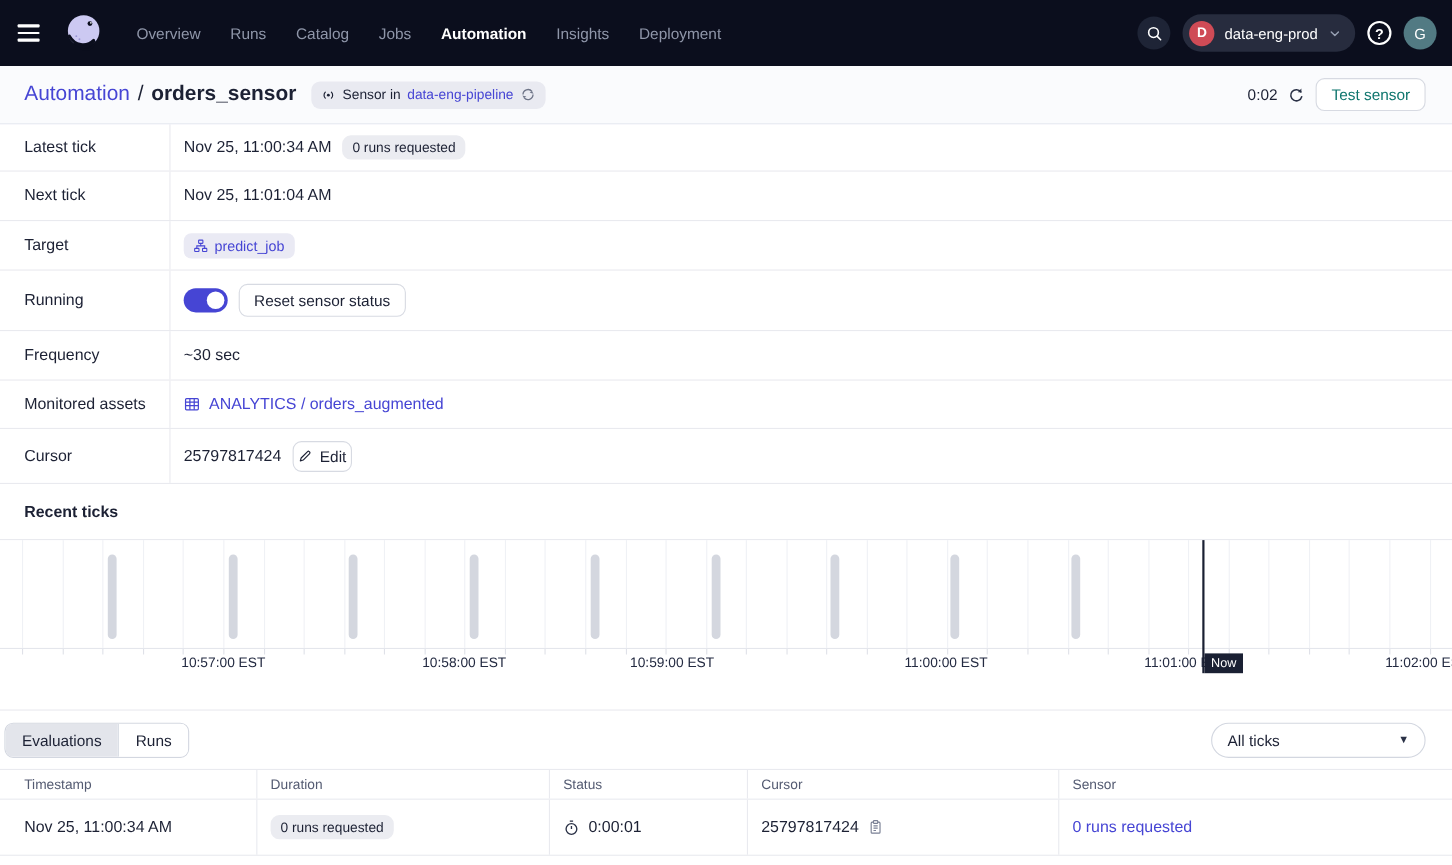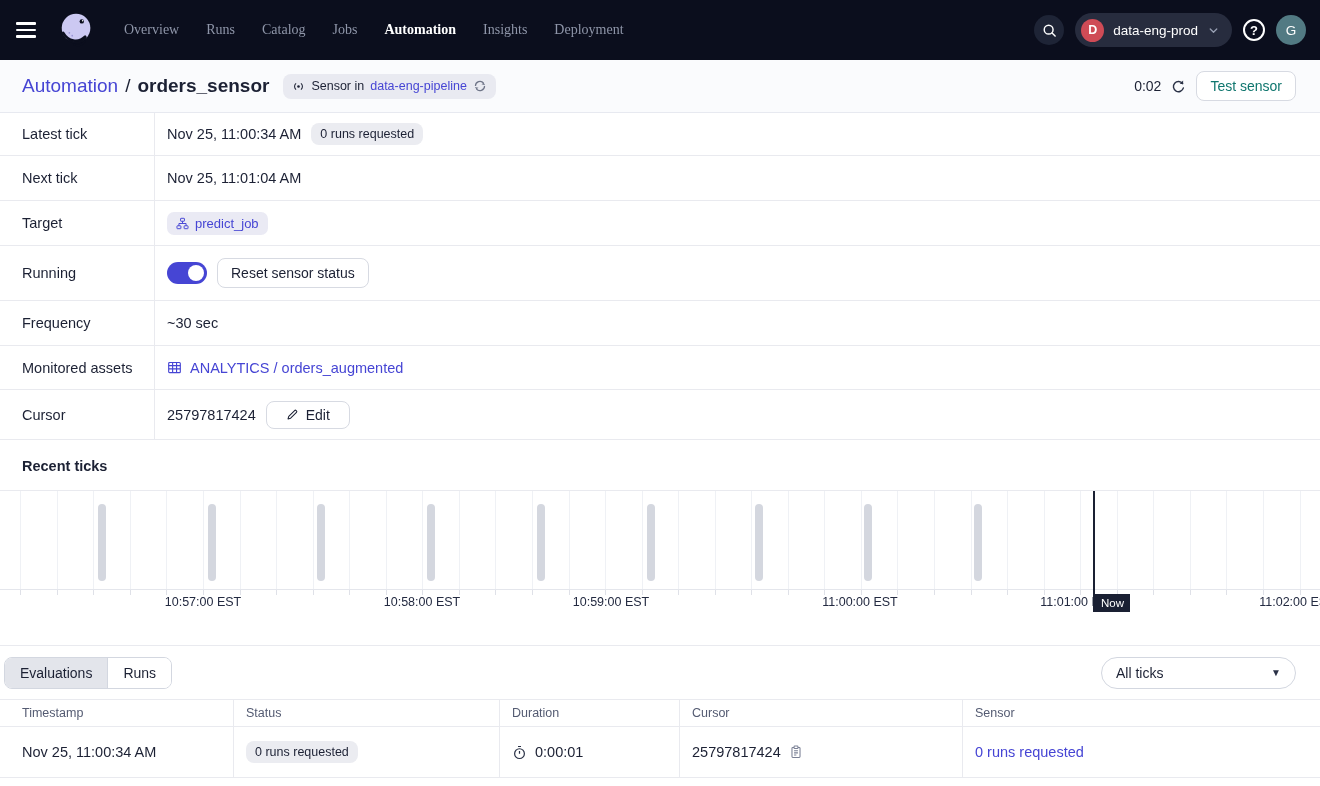--- a/index.html
+++ b/index.html
@@ -9,21 +9,21 @@
   *{box-sizing:border-box;margin:0;padding:0;}
   body{width:1320px;height:786px;overflow:hidden;background:#fff;color:#1c2134;
        font-family:"Liberation Sans",sans-serif;font-size:14.5px;position:relative;}
 
   
   .topnav{height:60px;background:var(--nav-bg);display:flex;align-items:center;padding:0 14px 0 16px;}
   .hamburger{width:26px;display:flex;flex-direction:column;gap:4px;cursor:pointer;}
   .hamburger span{display:block;width:20px;height:2.4px;background:#fff;border-radius:1px;}
   .logo{margin-left:14px;display:flex;align-items:center;}
   .nav-links{display:flex;gap:27px;margin-left:26px;font-size:14px;color:#8f96a9;}
-  .nav-link{cursor:pointer;white-space:nowrap;font-family:Liberation Serif, serif;}
+  .nav-link{cursor:pointer;white-space:nowrap;}
   .nav-link.active{color:#fff;font-weight:700;}
   .nav-right{margin-left:auto;display:flex;align-items:center;gap:11px;}
   .icon-circle{width:30px;height:30px;border-radius:50%;background:#1e2436;display:flex;align-items:center;justify-content:center;cursor:pointer;}
   .deploy-pill{height:34px;border-radius:17px;background:#272c3e;display:flex;align-items:center;gap:9px;padding:0 12px 0 6px;cursor:pointer;}
   .deploy-initial{width:23px;height:23px;border-radius:50%;background:#cf4b56;color:#fff;font-size:12.5px;font-weight:700;display:flex;align-items:center;justify-content:center;}
   .deploy-name{color:#fff;font-size:13.5px;}
   .help-circle{width:22px;height:22px;border:2px solid #fff;border-radius:50%;color:#fff;font-size:13px;font-weight:700;display:flex;align-items:center;justify-content:center;cursor:pointer;}
   .avatar{width:30px;height:30px;border-radius:50%;background:#527a83;color:#fff;font-size:13.5px;display:flex;align-items:center;justify-content:center;cursor:pointer;}
 
   
@@ -228,21 +228,21 @@
             </g>
           </svg>
         <span>ANALYTICS / orders_augmented</span>
       </span>
     </div>
   </div>
   <div class="detail-row" style="height:50px">
     <div class="detail-label">Cursor</div>
     <div class="detail-value">
       <span>25797817424</span>
-      <button class="btn" style="padding:5px 19px">
+      <button class="btn" style="padding:5px 4px">
         <svg viewBox="0 0 16 16" width="13" height="13">
             <path d="M2.5 13.5l.9-3.2 7.2-7.2a1.3 1.3 0 0 1 1.8 0l.5.5a1.3 1.3 0 0 1 0 1.8l-7.2 7.2z" fill="none" stroke="#1c2134" stroke-width="1.3" stroke-linejoin="round"></path>
           </svg>
         <span>Edit</span>
       </button>
     </div>
   </div>
 </div>
 
 <div class="section-heading">Recent ticks</div>
@@ -347,22 +347,22 @@
     </div>
     <div class="filter-select">
       <span>All ticks</span>
       <span class="caret">▼</span>
     </div>
   </div>
 
   <div class="ticks-table">
     <div class="t-row t-head">
       <div class="t-cell">Timestamp</div>
+      <div class="t-cell">Duration</div>
       <div class="t-cell">Status</div>
-      <div class="t-cell">Duration</div>
       <div class="t-cell">Cursor</div>
       <div class="t-cell">Sensor</div>
     </div>
     <div class="t-row t-body">
       <div class="t-cell">
           <span>Nov 25, 11:00:34 AM</span>
         </div>
       <div class="t-cell">
           <span class="pill">0 runs requested</span>
         </div>

